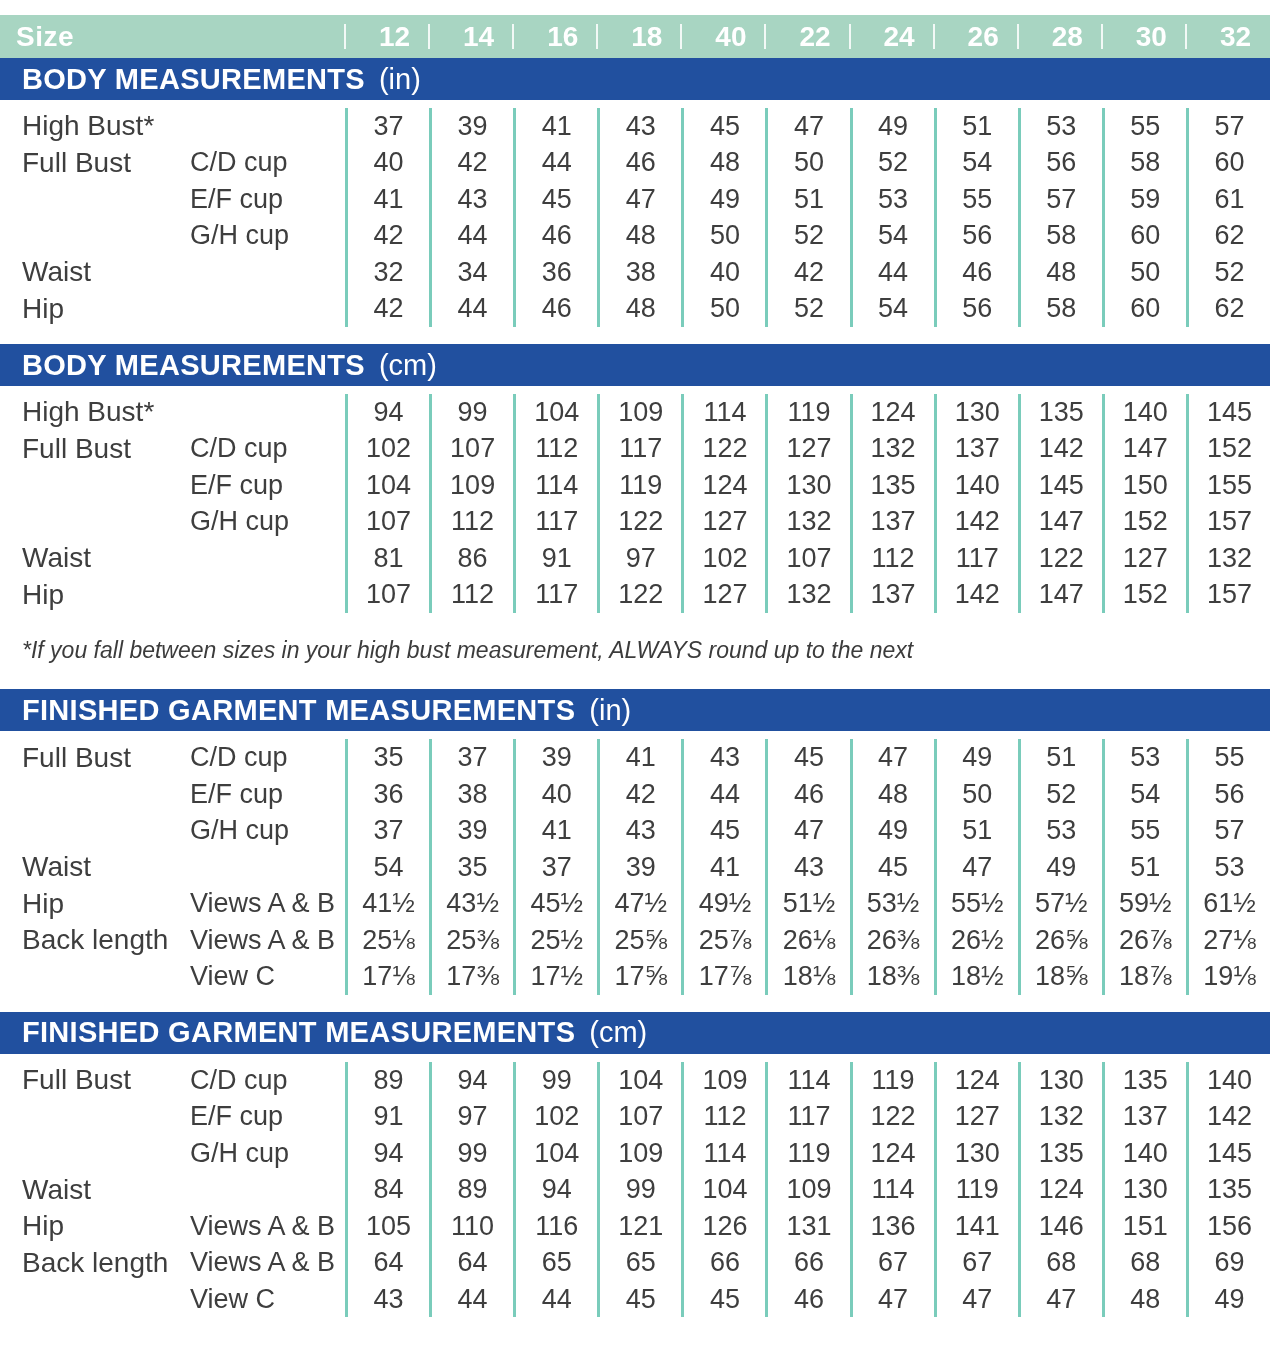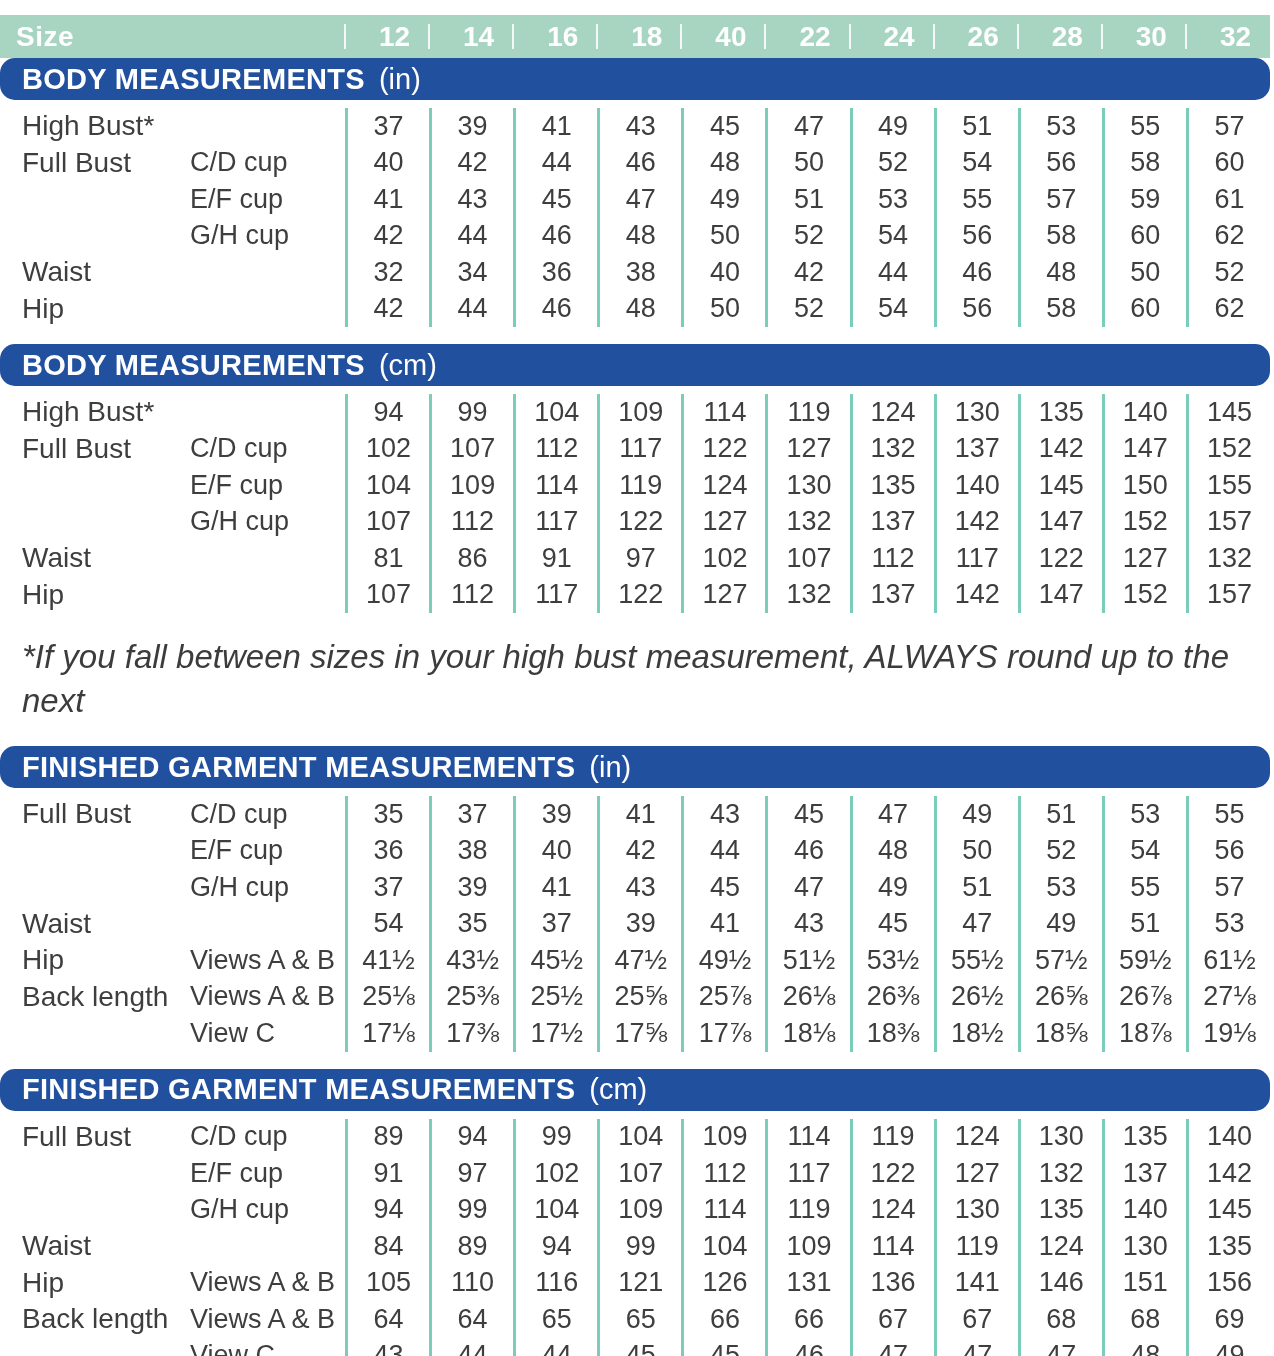--- a/index.html
+++ b/index.html
@@ -42,21 +42,20 @@
 
   
   .section-bar{
     box-sizing:border-box;
     height:42px;
     background:var(--blue);
     color:#fff;
     display:flex;align-items:center;
     padding-left:22px;
     font-size:29px;
-    border-radius:15px;
   }
   .section-bar:not(.first){margin-top:15px;}
   .section-title{font-weight:bold;letter-spacing:.3px;}
   .section-unit{font-weight:400;margin-left:14px;}
 
   
   .m-table{padding:8px 0 2px 0;text-align:center;}
   .m-row{
     display:grid;
     grid-template-columns:190px 155px repeat(11,1fr);
@@ -74,21 +73,21 @@
   .m-value{
     display:flex;align-items:center;justify-content:center;
     font-size:27px;
     border-left:3px solid var(--teal);
   }
 
   
   .note{
     margin:20px 20px 24px 22px;
     font-style:italic;
-    font-size:33px;
+    font-size:23px;
     line-height:1.32;
     color:#3c3c3c;
   }
 </style>
 </head>
 <body>
 
 <div class="page" id="size-chart-root">
     <div class="size-bar">
       <div class="size-bar-label">Size</div>

